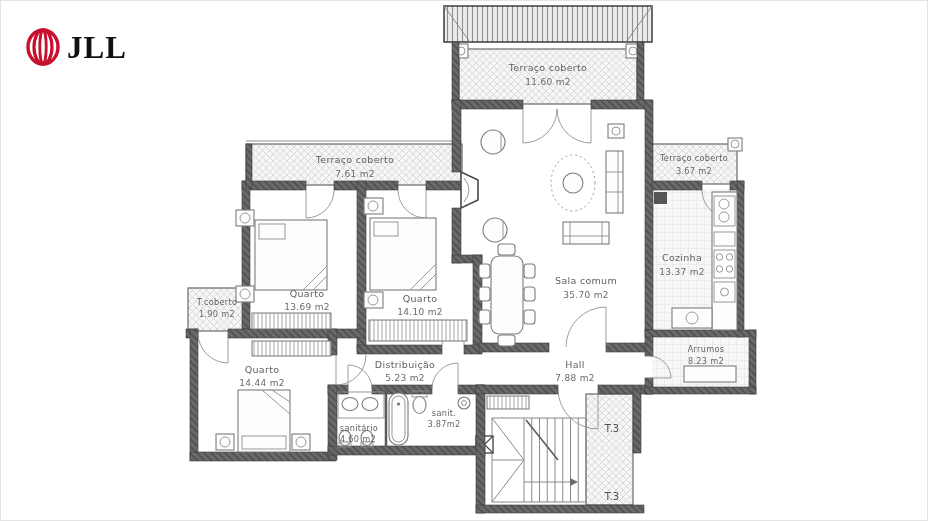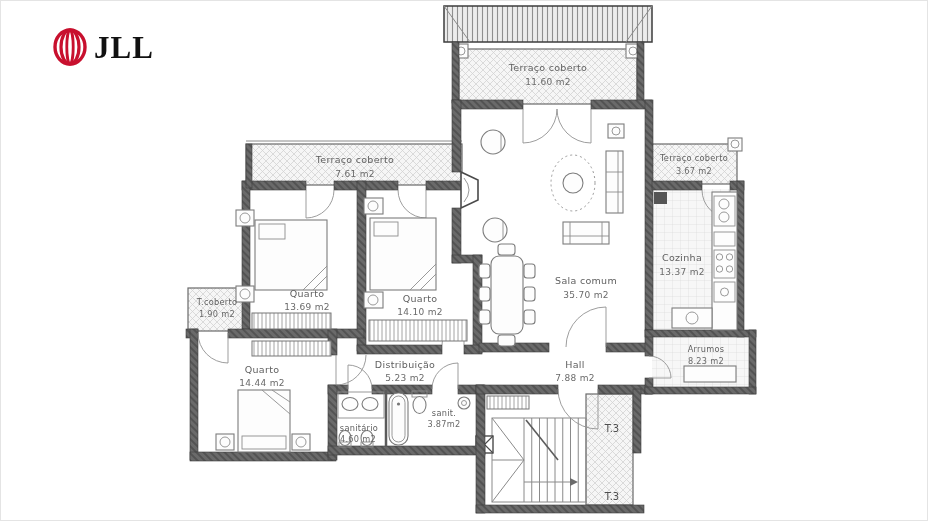--- a/index.html
+++ b/index.html
@@ -1,21 +1,21 @@
 <!DOCTYPE html>
 <html><head>
 <meta charset="utf-8">
 <style>
   html,body{margin:0;padding:0;}
   body{
     width:928px;height:521px;position:relative;overflow:hidden;
     background:#ffffff;font-family:"DejaVu Sans",sans-serif;
   }
   .frame{position:absolute;inset:0;border:1px solid #e4e4e4;pointer-events:none;}
-  .logo{position:absolute;left:52px;top:24px;}
+  .logo{position:absolute;left:25px;top:24px;}
   .plan{position:absolute;left:0;top:0;}
   .wall{fill:url(#wallp);stroke:#3d3d3d;stroke-width:.6;}
   .xh{fill:url(#xhatch);stroke:#6a6a6a;stroke-width:1.2;}
   .thin{fill:none;stroke:#8a8a8a;stroke-width:1;}
   .furn{fill:#fdfdfd;stroke:#7d7d7d;stroke-width:1.1;}
   .fln{fill:none;stroke:#8d8d8d;stroke-width:.9;}
   .arc{fill:none;stroke:#929292;stroke-width:.9;}
   .lbl{font-family:"DejaVu Sans",sans-serif;font-size:9.5px;fill:#5f5f5f;text-anchor:middle;letter-spacing:.3px;}
   .lbla{font-family:"DejaVu Sans",sans-serif;font-size:9px;fill:#6a6a6a;text-anchor:middle;letter-spacing:.3px;}
   .lblsm{font-size:8.2px;}

